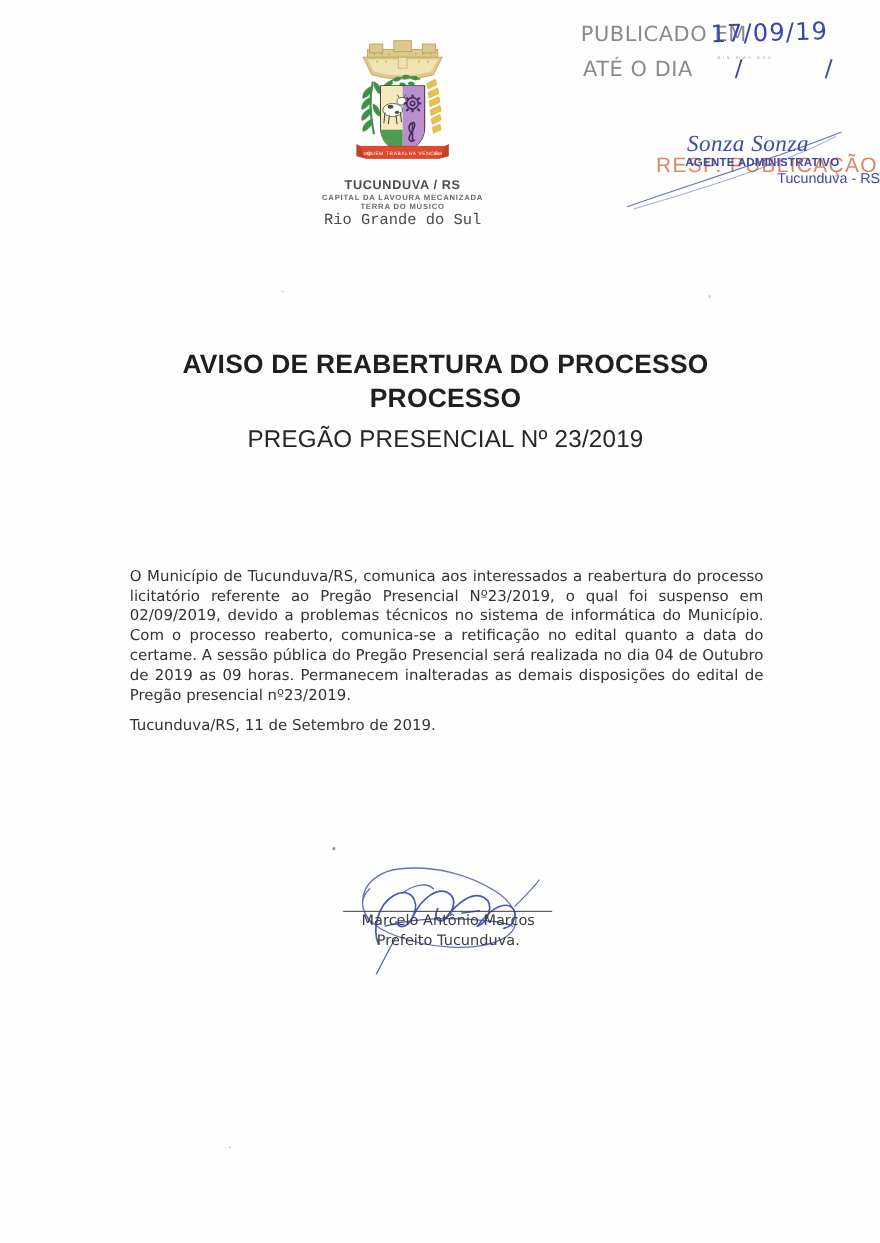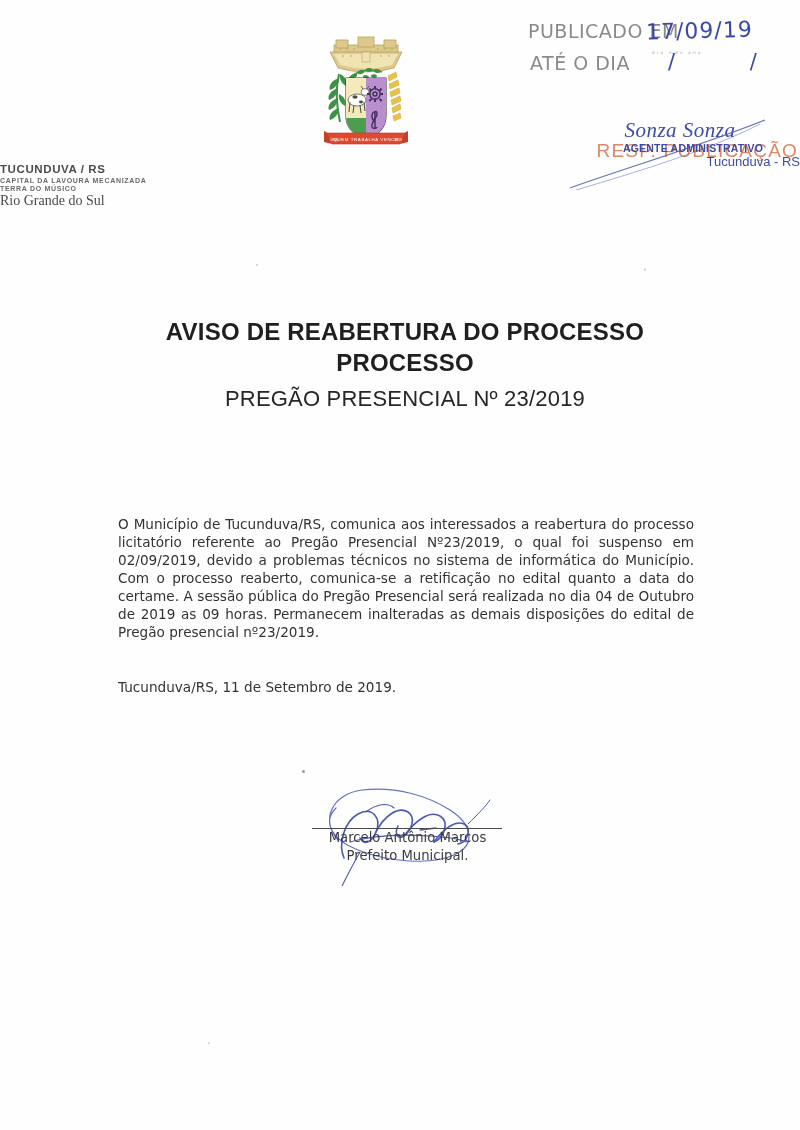--- a/index.html
+++ b/index.html
@@ -15,20 +15,21 @@
     overflow: hidden;
     font-family: "Liberation Sans", sans-serif;
   }
 
   
   .header-block {
     position: absolute;
     top: 32px;
     left: 0;
     width: 732px;
+    text-align: center;
   }
   .crest {
     width: 104px;
     height: 128px;
     margin: 0 auto;
     position: relative;
   }
   .crest svg { display: block; }
 
   .crest-city {
@@ -56,21 +57,21 @@
     margin-top: 1px;
   }
   .muni-name {
     font-family: "Liberation Serif", serif;
     font-size: 19px;
     letter-spacing: 0.6px;
     color: #3f3f3f;
     margin-top: 9px;
   }
   .muni-state {
-    font-family: Liberation Serif, serif;
+    font-family: Liberation Mono, monospace;
     font-size: 14px;
     color: #4a4a4a;
     margin-top: 1px;
   }
 
   
   .stamp-pub {
     position: absolute;
     top: 20px;
     left: 528px;
@@ -217,21 +218,21 @@
     line-height: 18px;
     color: #333333;
     text-align: justify;
     margin: 0;
   }
   .body-date {
     font-family: "DejaVu Sans", sans-serif;
     font-size: 13.6px;
     line-height: 27.5px;
     color: #333333;
-    margin: 33px 0 0 0;
+    margin: 6px 0 0 0;
   }
 
   
   .sig-block {
     position: absolute;
     top: 766px;
     left: 285px;
     width: 245px;
     text-align: center;
   }
@@ -443,21 +444,21 @@
         <path d="M154 76 C164 62 176 54 184 58 C192 62 188 76 178 78" stroke-width="1.5"></path>
         <path d="M70 76 C90 70 120 68 150 70 C168 71 180 73 186 76" stroke-width="1.1"></path>
         <path d="M86 46 C96 38 108 36 114 42" stroke-width="1.1"></path>
         <path d="M140 64 L156 62" stroke-width="1.3"></path>
         <path d="M80 86 C72 100 66 112 62 120" stroke-width="1.1"></path>
         <path d="M188 58 C198 48 206 40 210 34" stroke-width="1"></path>
       </g>
     </svg>
     <div class="sig-rule"></div>
     <div class="sig-name">Marcelo Antônio Marcos</div>
-    <div class="sig-role">Prefeito Municipal.</div>
+    <div class="sig-role">Prefeito Tucunduva.</div>
   </div>
 
   <div class="speck" style="top:264px;left:256px;width:2px;height:2px;"></div>
   <div class="speck" style="top:268px;left:644px;width:2px;height:3px;"></div>
   <div class="speck" style="top:770px;left:302px;width:3px;height:3px;background:#9a9a9a;"></div>
   <div class="speck" style="top:1042px;left:208px;width:2px;height:2px;"></div>
 
 </div>
 
 </body></html>

